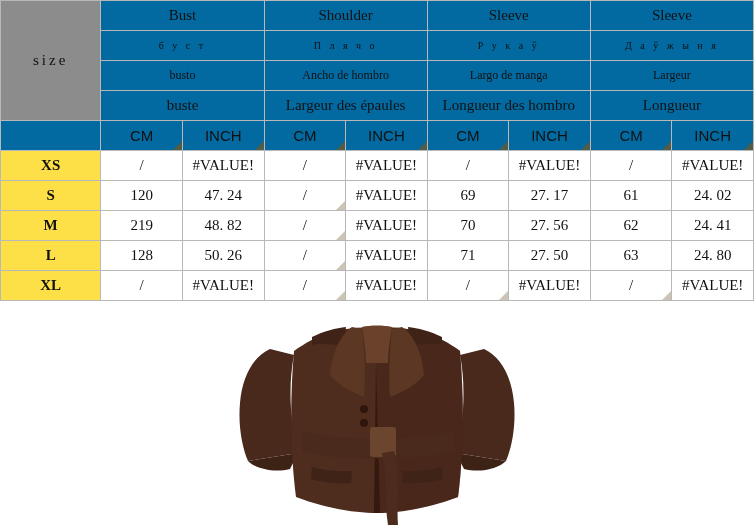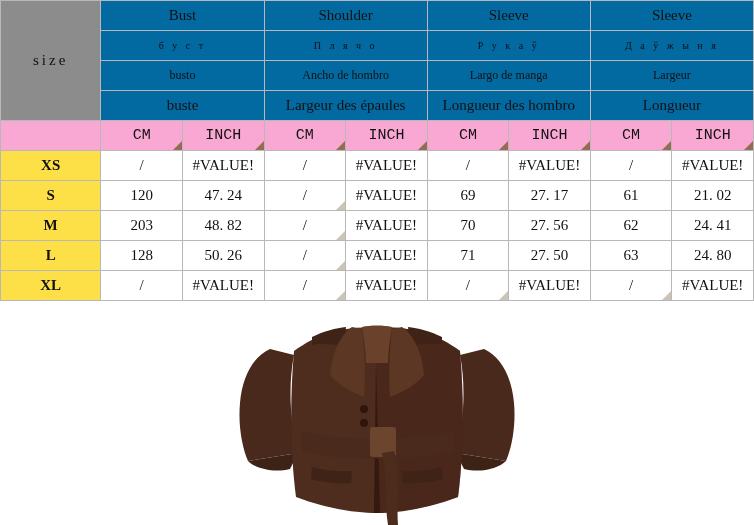--- a/index.html
+++ b/index.html
@@ -52,22 +52,22 @@
     font-family: "Liberation Serif", serif;
   }
   .hdr-group.ru {
     letter-spacing: 3px;
     font-size: 10px;
   }
   .hdr-group.es { font-size: 12px; }
   .hdr-group.fr { font-size: 15px; }
 
   .hdr-unit {
-    background: #f9a8d4;
-    font-family: Liberation Mono, monospace;
+    background: #0369a1;
+    font-family: Liberation Sans, sans-serif;
     font-size: 12px;
     height: 22px;
     position: relative;
   }
   .hdr-unit .unit-txt { position: relative; z-index: 2; }
   
   .corner-tri::after {
     content: "";
     position: absolute;
     right: 0; bottom: 0;
@@ -183,26 +183,26 @@
 
     <tr>
       <td class="row-label">S</td>
       <td class="cell">120</td>
       <td class="cell err">47. 24</td>
       <td class="cell tri">/</td>
       <td class="cell err">#VALUE!</td>
       <td class="cell">69</td>
       <td class="cell err">27. 17</td>
       <td class="cell">61</td>
-      <td class="cell err">21. 02</td>
+      <td class="cell err">24. 02</td>
     </tr>
 
     <tr>
       <td class="row-label">M</td>
-      <td class="cell">203</td>
+      <td class="cell">219</td>
       <td class="cell err">48. 82</td>
       <td class="cell tri">/</td>
       <td class="cell err">#VALUE!</td>
       <td class="cell">70</td>
       <td class="cell err">27. 56</td>
       <td class="cell">62</td>
       <td class="cell err">24. 41</td>
     </tr>
 
     <tr>

